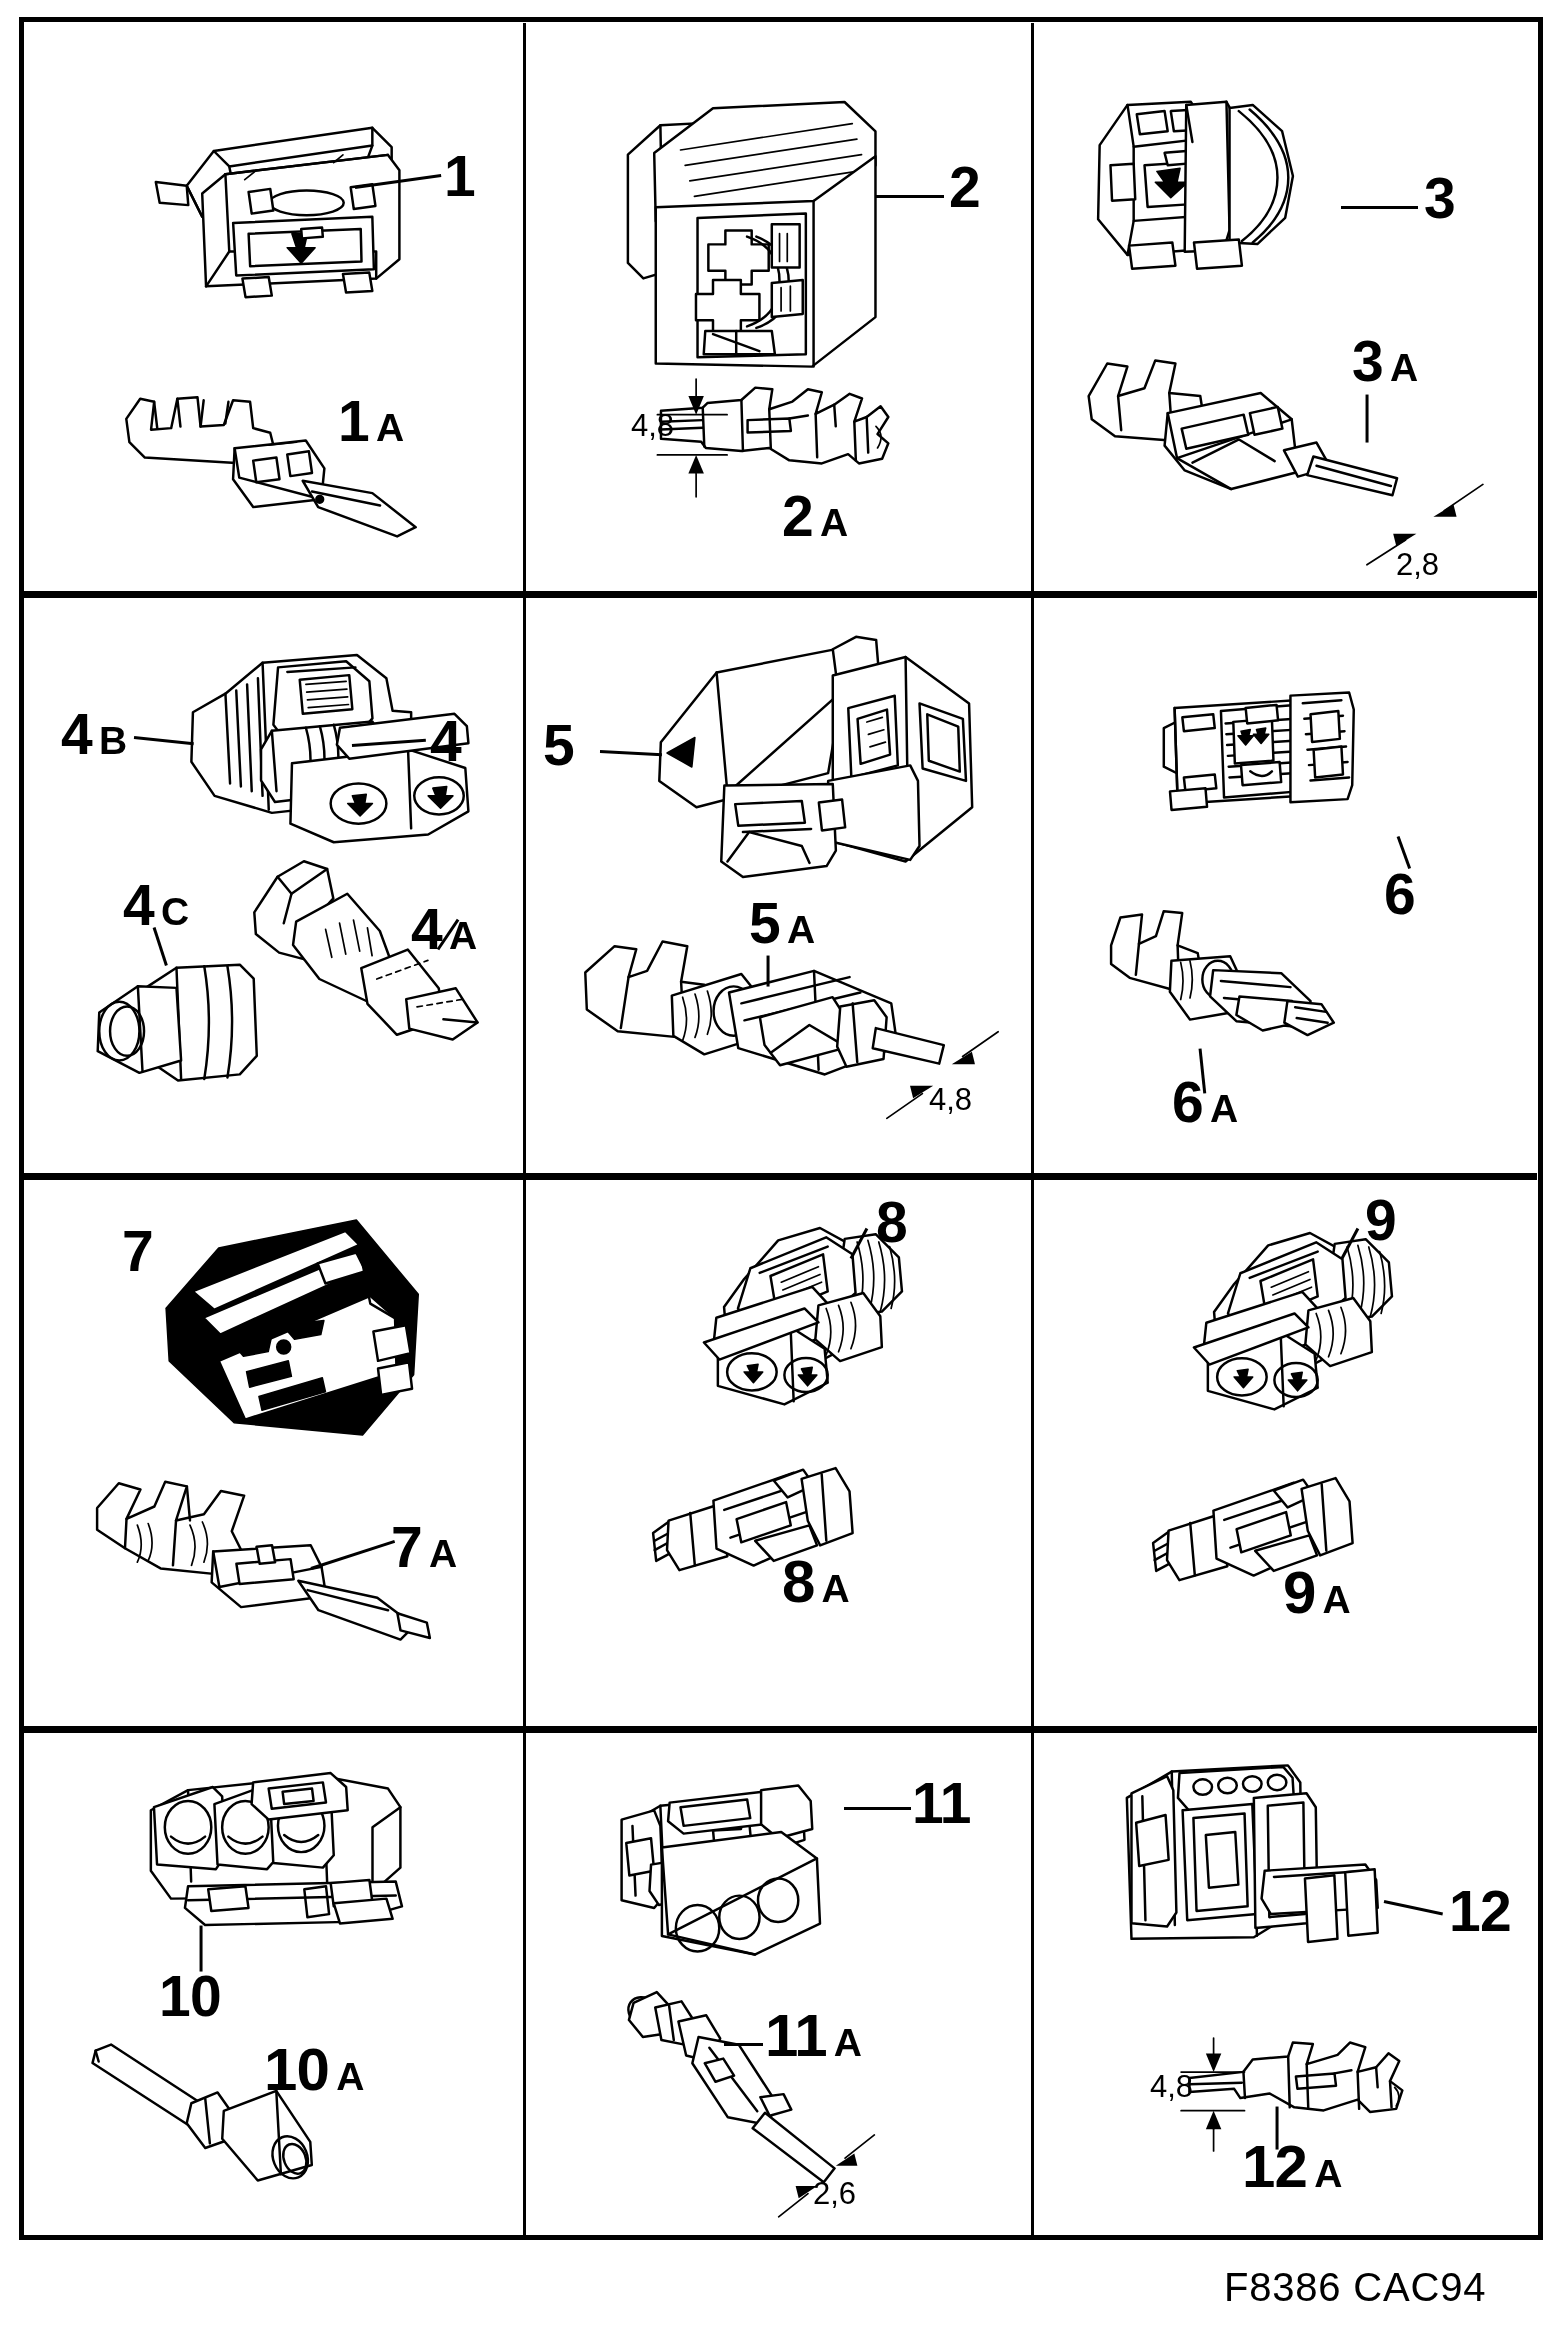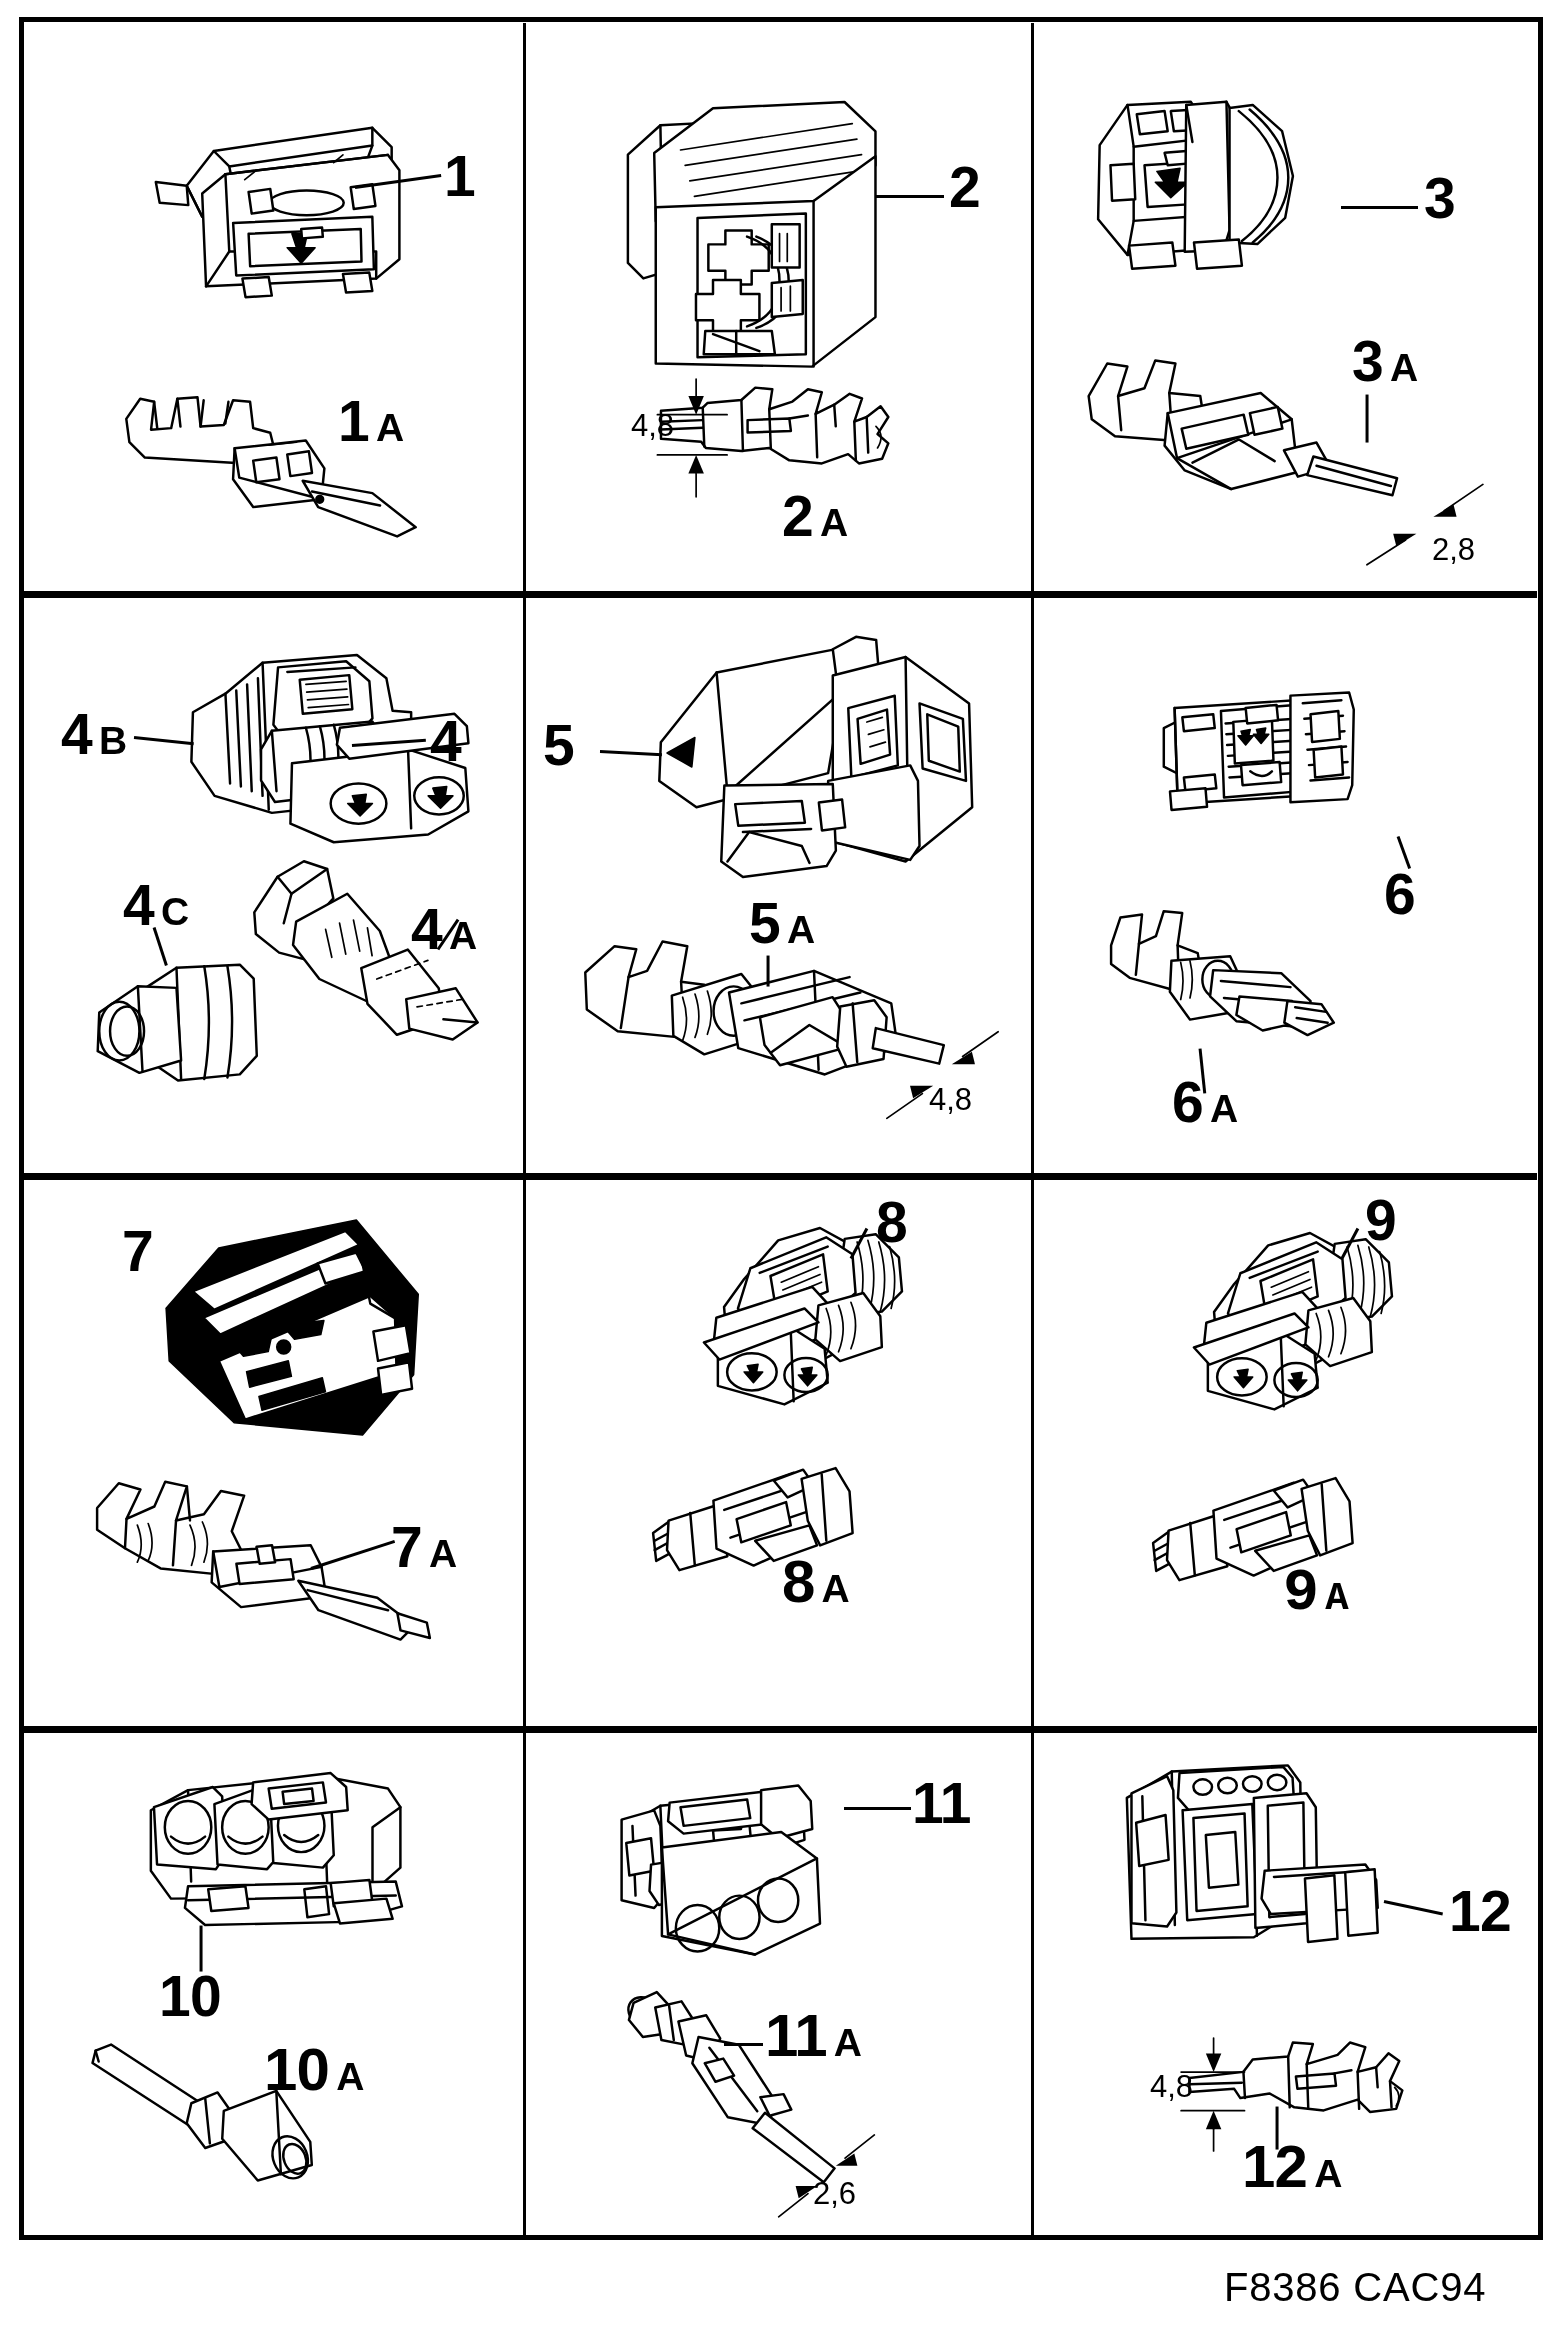--- a/index.html
+++ b/index.html
@@ -261,21 +261,21 @@
       </div>
 
       <div class="art" style="left:325px;top:449px;">
         <svg width="155" height="116" viewBox="0 0 200 150">
           <line class="stroke-thin" x1="160" y1="16" x2="110" y2="50"></line>
           <polygon class="arrowhead" points="96,58 122,42 126,58"></polygon>
           <line class="stroke-thin" x1="10" y1="120" x2="60" y2="88"></line>
           <polygon class="arrowhead" points="74,80 48,96 44,80"></polygon>
         </svg>
       </div>
-      <div class="dim" style="left:362px;top:511px;margin-left:36px;">2,8</div>
+      <div class="dim" style="left:362px;top:526px;">2,8</div>
     </div>
 
     <div class="cell r2 c1">
       <div class="art" style="left:155px;top:46px;">
         <svg width="325" height="217" viewBox="0 0 420 280">
           <path class="fillwhite" d="M18 88 L60 64 L108 24 L230 14 L268 44 L276 86 L300 88 L300 148 L272 182 L230 206 L120 218 L46 196 L16 152 Z"></path>
           <path class="stroke" d="M60 64 L66 180"></path>
           <path class="stroke" d="M74 60 L80 184"></path>
           <path class="stroke" d="M88 52 L94 190"></path>
           <path class="stroke" d="M102 44 L108 196"></path>
@@ -588,21 +588,21 @@
           <path class="fillwhite" d="M82 56 L186 20 L226 44 L232 96 L134 140 L86 118 Z"></path>
           <path class="stroke" d="M96 68 L210 30"></path>
           <path class="stroke" d="M104 104 L216 66"></path>
           <path class="fillwhite" d="M112 80 L176 58 L182 88 L118 110 Z"></path>
           <path class="fillwhite" d="M160 30 L198 16 L212 36 L178 52 Z"></path>
           <path class="fillwhite" d="M196 28 L240 14 L258 44 L262 98 L220 114 L204 82 Z"></path>
           <path class="stroke" d="M222 22 L228 108"></path>
           <path class="fillwhite" d="M136 108 L206 88 L216 114 L160 134 Z"></path>
         </svg>
       </div>
-      <div class="lbl big" style="left:249px;top:383px;font-family:Liberation Mono, monospace;">
+      <div class="lbl big" style="left:249px;top:383px;">
         <span class="num">9</span><span class="sfx">A</span>
       </div>
     </div>
 
     <div class="cell r4 c1">
       <div class="art" style="left:116px;top:26px;">
         <svg width="310" height="194" viewBox="0 0 400 250">
           <path class="fillwhite" d="M14 66 L62 40 L236 22 L320 38 L336 62 L336 140 L300 172 L268 178 L40 180 L14 144 Z"></path>
           <path class="stroke" d="M62 40 L66 158"></path>
           <path class="stroke" d="M236 22 L242 172"></path>

